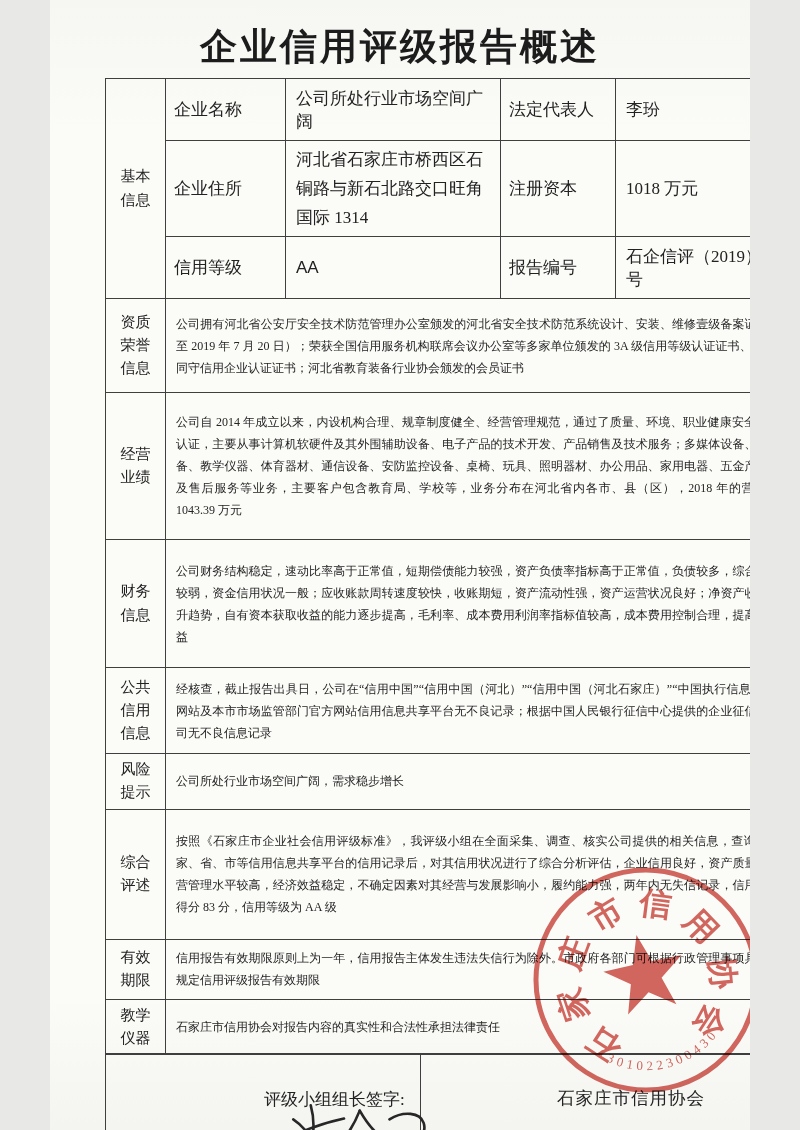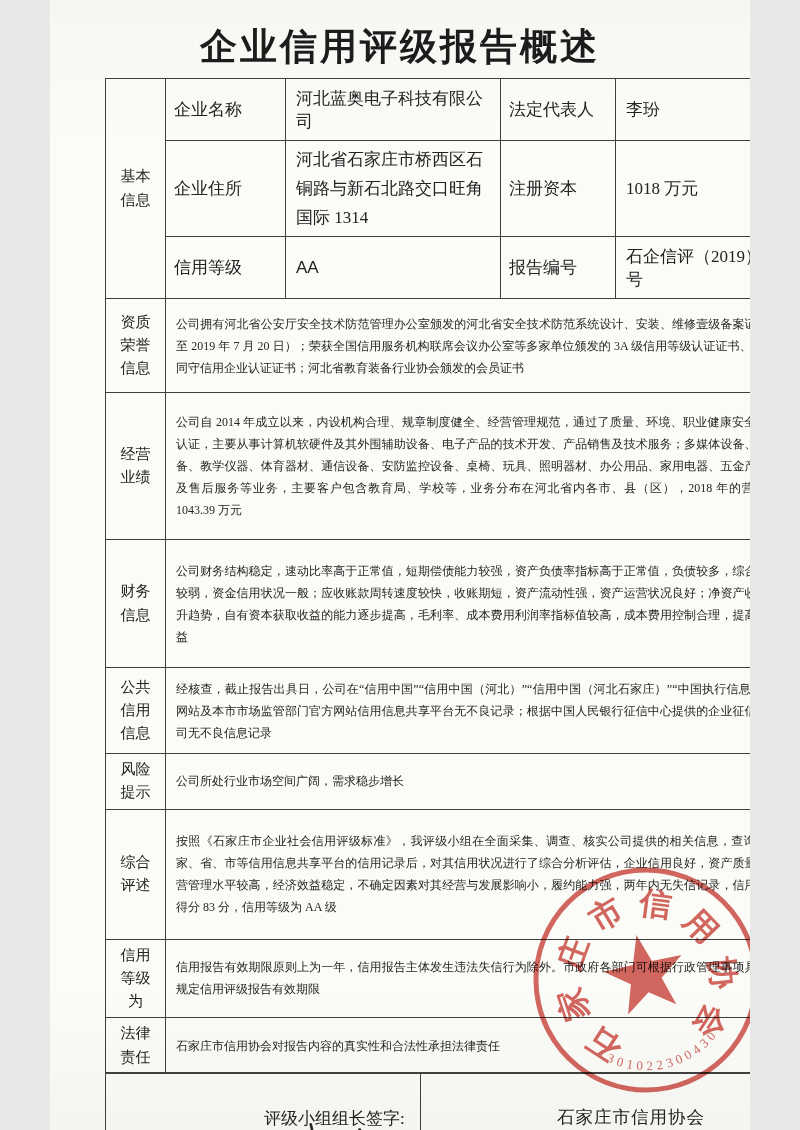--- a/index.html
+++ b/index.html
@@ -65,21 +65,21 @@
         <col style="width:60px">
           <col style="width:120px">
           <col style="width:215px">
           <col style="width:115px">
           <col style="width:200px">
       </colgroup>
       <tbody>
         <tr style="height:36px">
           <th class="rowlabel" rowspan="3">基本信息</th>
           <td class="sublabel">企业名称</td>
-          <td class="value">河北蓝奥电子科技有限公司</td>
+          <td class="value">公司所处行业市场空间广阔</td>
           <td class="sublabel">法定代表人</td>
           <td class="value">李玢</td>
         </tr>
         <tr style="height:50px">
           <td class="sublabel">企业住所</td>
           <td class="value" style="line-height:29px;">河北省石家庄市桥西区石铜路与新石北路交口旺角国际 1314</td>
           <td class="sublabel">注册资本</td>
           <td class="value">1018 万元</td>
         </tr>
         <tr style="height:34px">
@@ -107,25 +107,25 @@
         </tr>
         <tr style="height:50px">
           <th class="rowlabel">风险提示</th>
           <td class="content" colspan="4">公司所处行业市场空间广阔，需求稳步增长</td>
         </tr>
         <tr style="height:130px">
           <th class="rowlabel">综合评述</th>
           <td class="content" colspan="4">按照《石家庄市企业社会信用评级标准》，我评级小组在全面采集、调查、核实公司提供的相关信息，查询公司在国家、省、市等信用信息共享平台的信用记录后，对其信用状况进行了综合分析评估，企业信用良好，资产质量较好，经营管理水平较高，经济效益稳定，不确定因素对其经营与发展影响小，履约能力强，两年内无失信记录，信用评级评估得分 83 分，信用等级为 AA 级</td>
         </tr>
         <tr style="height:60px">
-          <th class="rowlabel">信用等级为</th>
+          <th class="rowlabel">有效期限</th>
           <td class="content" colspan="4">信用报告有效期限原则上为一年，信用报告主体发生违法失信行为除外。市政府各部门可根据行政管理事项具体情况，规定信用评级报告有效期限</td>
         </tr>
         <tr style="height:47px">
-          <th class="rowlabel">法律责任</th>
+          <th class="rowlabel">教学仪器</th>
           <td class="content" colspan="4">石家庄市信用协会对报告内容的真实性和合法性承担法律责任</td>
         </tr>
       </tbody>
     </table>
 
     <table class="sig-table">
       <colgroup>
         <col style="width:315px">
           <col style="width:395px">
       </colgroup>

